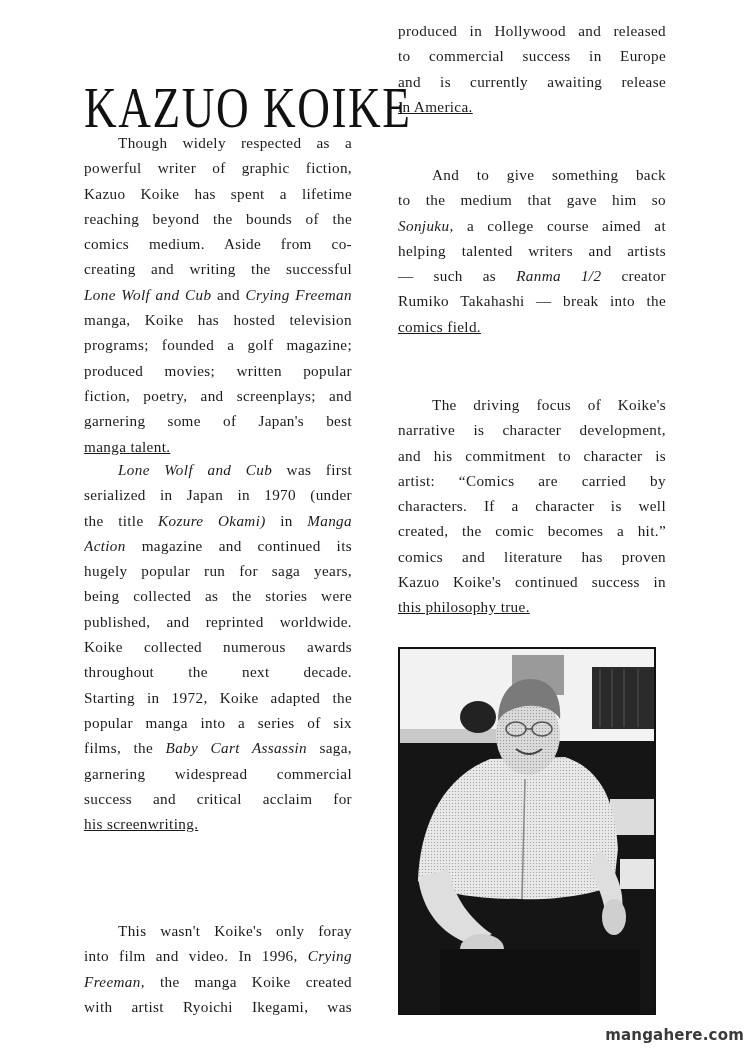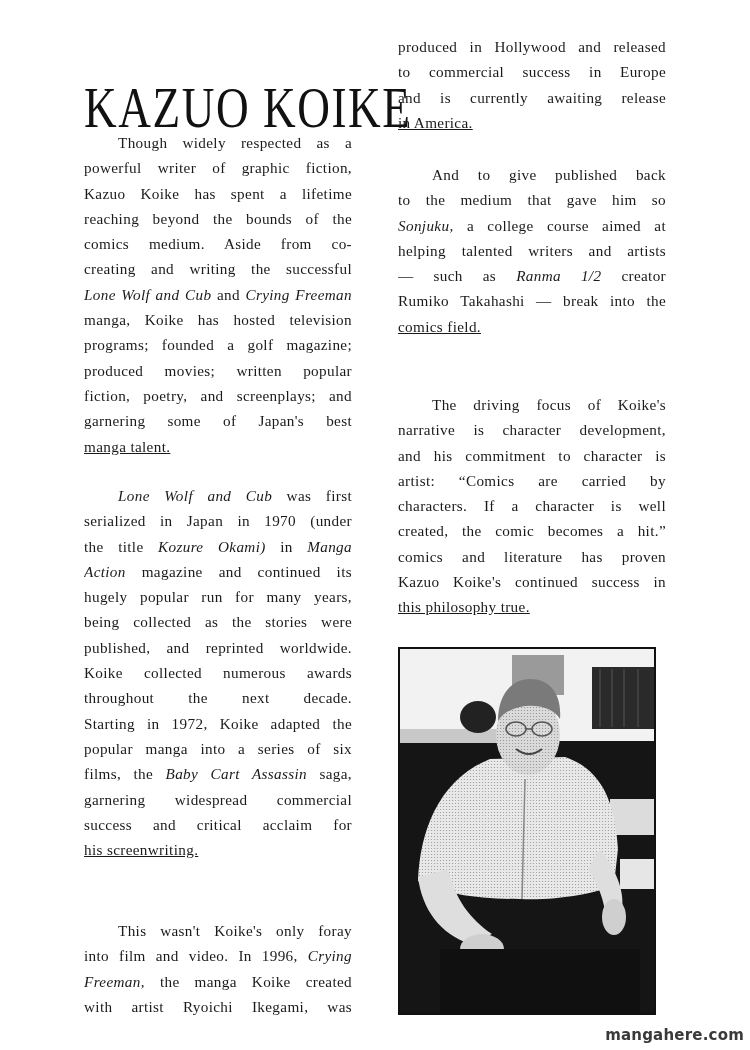--- a/index.html
+++ b/index.html
@@ -53,26 +53,26 @@
     <span class="line">creating and writing the successful</span>
     <span class="line"><i>Lone Wolf and Cub</i> and <i>Crying Freeman</i></span>
     <span class="line">manga, Koike has hosted television</span>
     <span class="line">programs; founded a golf magazine;</span>
     <span class="line">produced movies; written popular</span>
     <span class="line">fiction, poetry, and screenplays; and</span>
     <span class="line">garnering some of Japan's best</span>
     <span class="line last">manga talent.</span>
   </div>
 
-  <div class="para" style="top:483px">
+  <div class="para" style="top:457px">
     <span class="line indent"><i>Lone Wolf and Cub</i>&nbsp;was first</span>
     <span class="line">serialized in Japan in 1970 (under</span>
     <span class="line">the title <i>Kozure Okami)</i> in <i>Manga</i></span>
     <span class="line"><i>Action</i> magazine and continued its</span>
-    <span class="line">hugely popular run for many years,</span>
+    <span class="line">hugely popular run for saga years,</span>
     <span class="line">being collected as the stories were</span>
     <span class="line">published, and reprinted worldwide.</span>
     <span class="line">Koike collected numerous awards</span>
     <span class="line">throughout the next decade.</span>
     <span class="line">Starting in 1972, Koike adapted the</span>
     <span class="line">popular manga into a series of six</span>
     <span class="line">films, the <i>Baby Cart Assassin</i> saga,</span>
     <span class="line">garnering widespread commercial</span>
     <span class="line">success and critical acclaim for</span>
     <span class="line last">his screenwriting.</span>
@@ -80,29 +80,29 @@
 
   <div class="para" style="top:918px">
     <span class="line indent">This wasn't Koike's only foray</span>
     <span class="line">into film and video. In 1996, <i>Crying</i></span>
     <span class="line"><i>Freeman,</i> the manga Koike created</span>
     <span class="line">with artist Ryoichi Ikegami, was</span>
   </div>
 </div>
 
 <div class="col col-right">
-  <div class="para" style="top:34px">
+  <div class="para" style="top:18px">
     <span class="line">produced in Hollywood and released</span>
     <span class="line">to commercial success in Europe</span>
     <span class="line">and is currently awaiting release</span>
     <span class="line last">in America.</span>
   </div>
 
   <div class="para" style="top:162px">
-    <span class="line indent">And to give published back</span>
+    <span class="line indent">And to give something back</span>
     <span class="line">to the medium that gave him so</span>
     <span class="line"><i>Sonjuku,</i> a college course aimed at</span>
     <span class="line">helping talented writers and artists</span>
     <span class="line">— such as <i>Ranma 1/2</i> creator</span>
     <span class="line">Rumiko Takahashi — break into the</span>
     <span class="line last">comics field.</span>
   </div>
 
   <div class="para" style="top:392px">
     <span class="line indent">The driving focus of Koike's</span>

